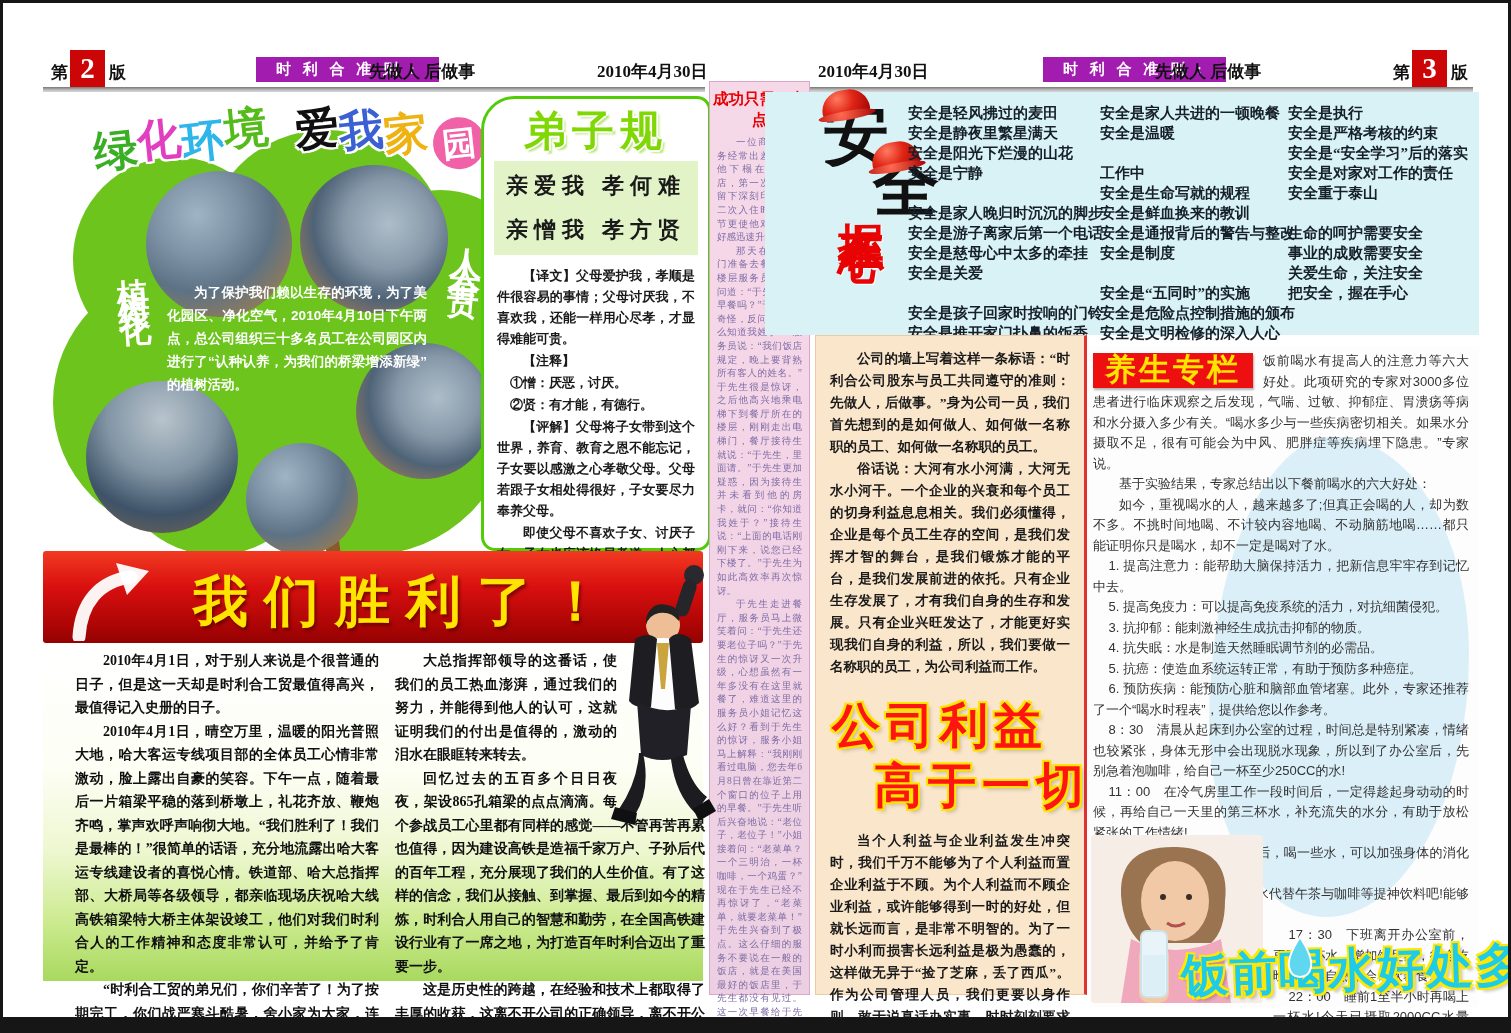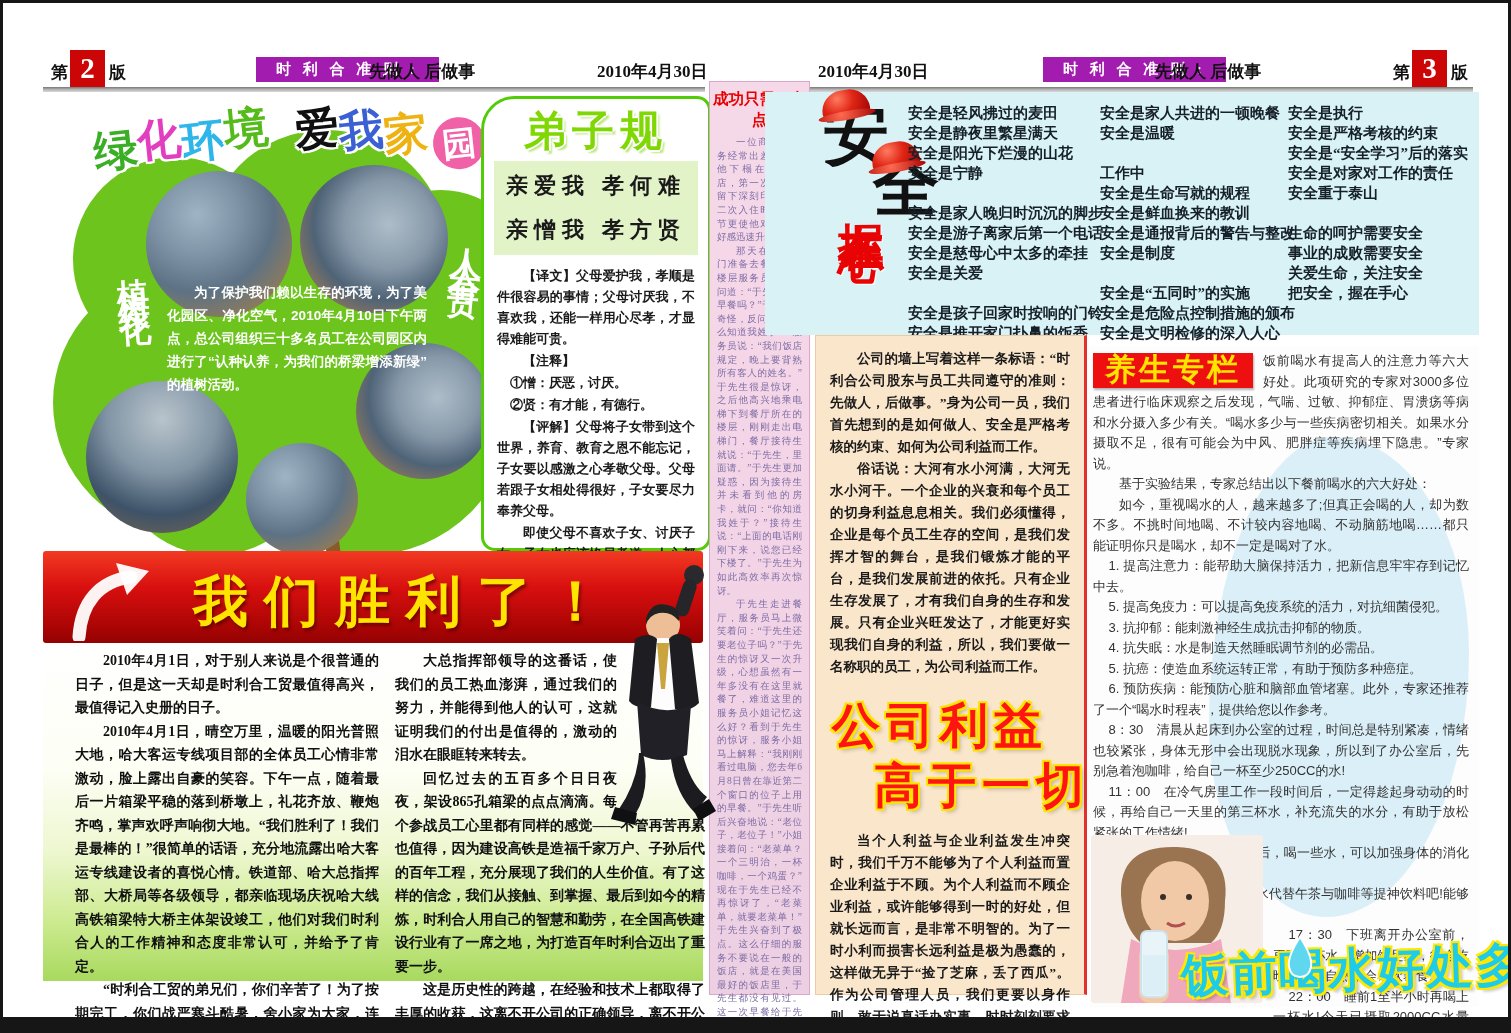--- a/index.html
+++ b/index.html
@@ -250,21 +250,21 @@
 安全重于泰山
 
 生命的呵护需要安全
 事业的成败需要安全
 关爱生命，关注安全
 把安全，握在手心</div>
   </div>
 
   <div class="abs interest" style="left:812px;top:332px;width:272px;height:660px;">
     <div class="int-body">
-      <p>公司的墙上写着这样一条标语：“时利合公司股东与员工共同遵守的准则：先做人，后做事。”身为公司一员，我们首先想到的是如何做人、安全是严格考核的约束、如何为公司利益而工作。</p>
+      <p>公司的墙上写着这样一条标语：“时利合公司股东与员工共同遵守的准则：先做人，后做事。”身为公司一员，我们首先想到的是如何做人、如何做一名称职的员工、如何做一名称职的员工。</p>
       <p>俗话说：大河有水小河满，大河无水小河干。一个企业的兴衰和每个员工的切身利益息息相关。我们必须懂得，企业是每个员工生存的空间，是我们发挥才智的舞台，是我们锻炼才能的平台，是我们发展前进的依托。只有企业生存发展了，才有我们自身的生存和发展。只有企业兴旺发达了，才能更好实现我们自身的利益，所以，我们要做一名称职的员工，为公司利益而工作。</p>
     </div>
     <div style="margin:18px 0 14px;">
       <div class="int-title" style="margin-left:2px;">公司利益</div>
       <div class="int-title" style="margin-left:44px;font-family:Liberation Serif, serif;">高于一切</div>
     </div>
     <div class="int-body">
       <p>当个人利益与企业利益发生冲突时，我们千万不能够为了个人利益而置企业利益于不顾。为个人利益而不顾企业利益，或许能够得到一时的好处，但就长远而言，是非常不明智的。为了一时小利而损害长远利益是极为愚蠢的，这样做无异于“捡了芝麻，丢了西瓜”。作为公司管理人员，我们更要以身作则、敢于说真话办实事，时时刻刻要求自己如何做一个合格的员工，一个称职的管理者，时时处处把公司利益放在第一位，时时处处维护公司利益。</p>
 
     </div>

